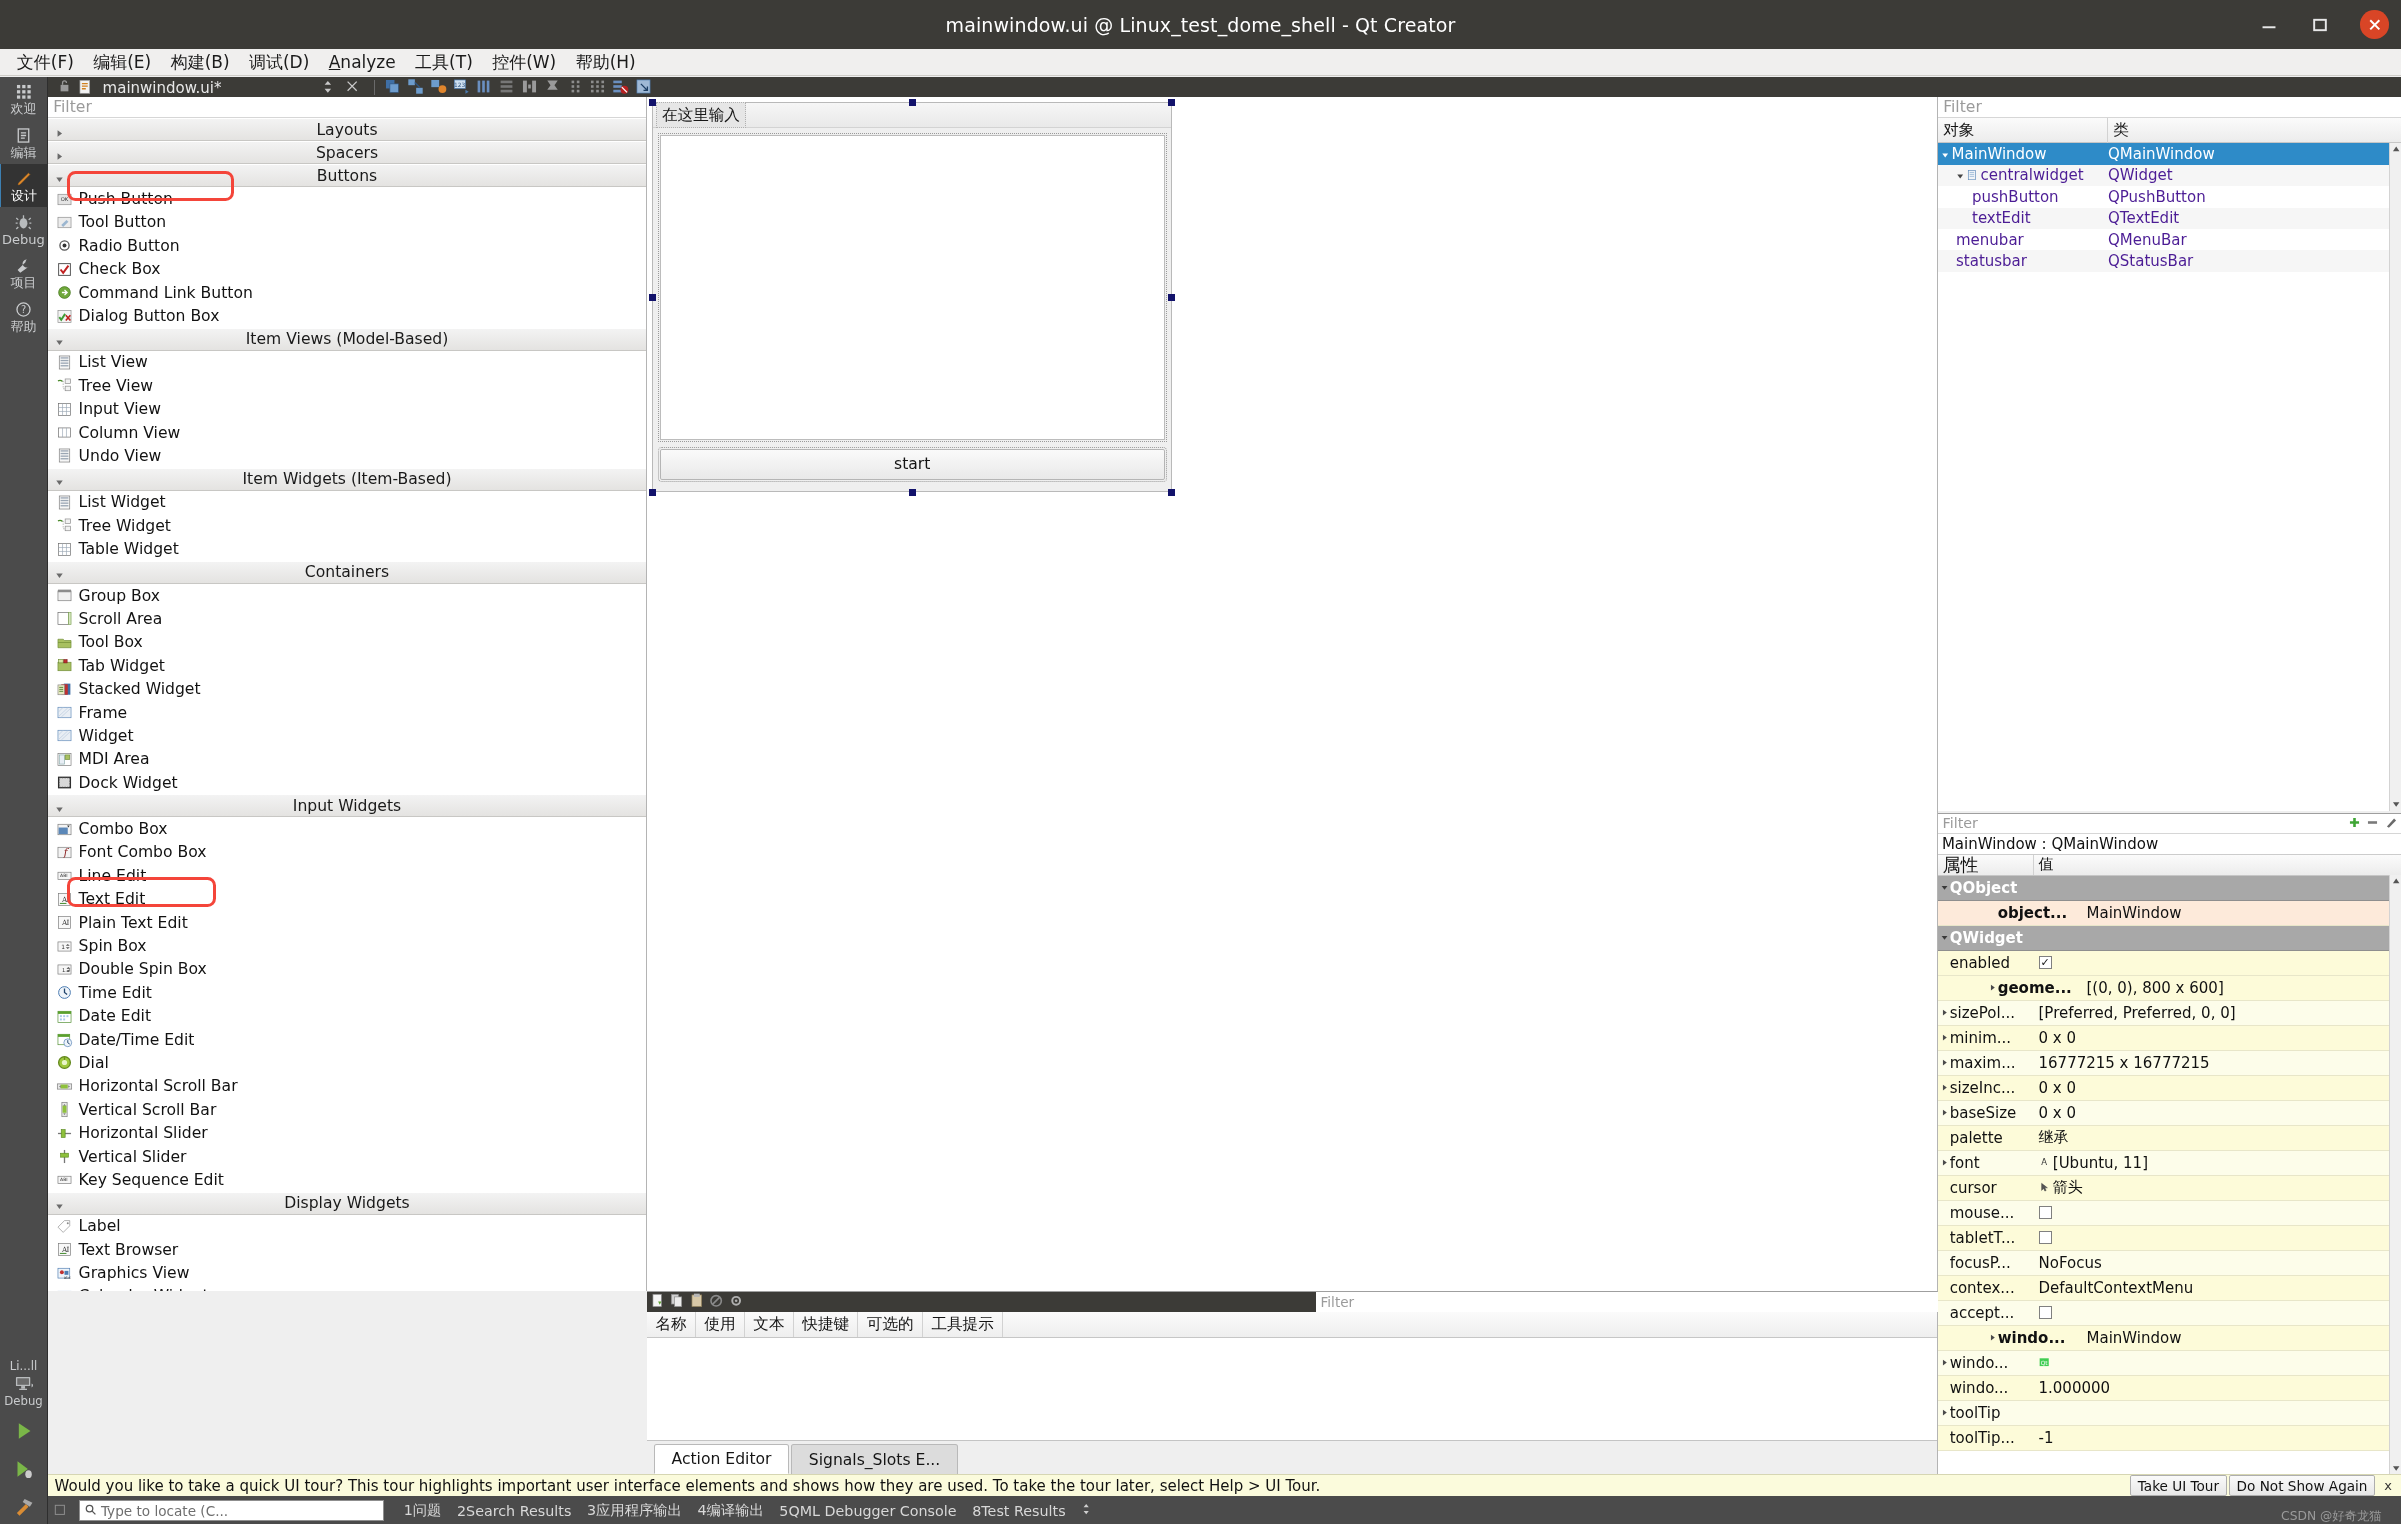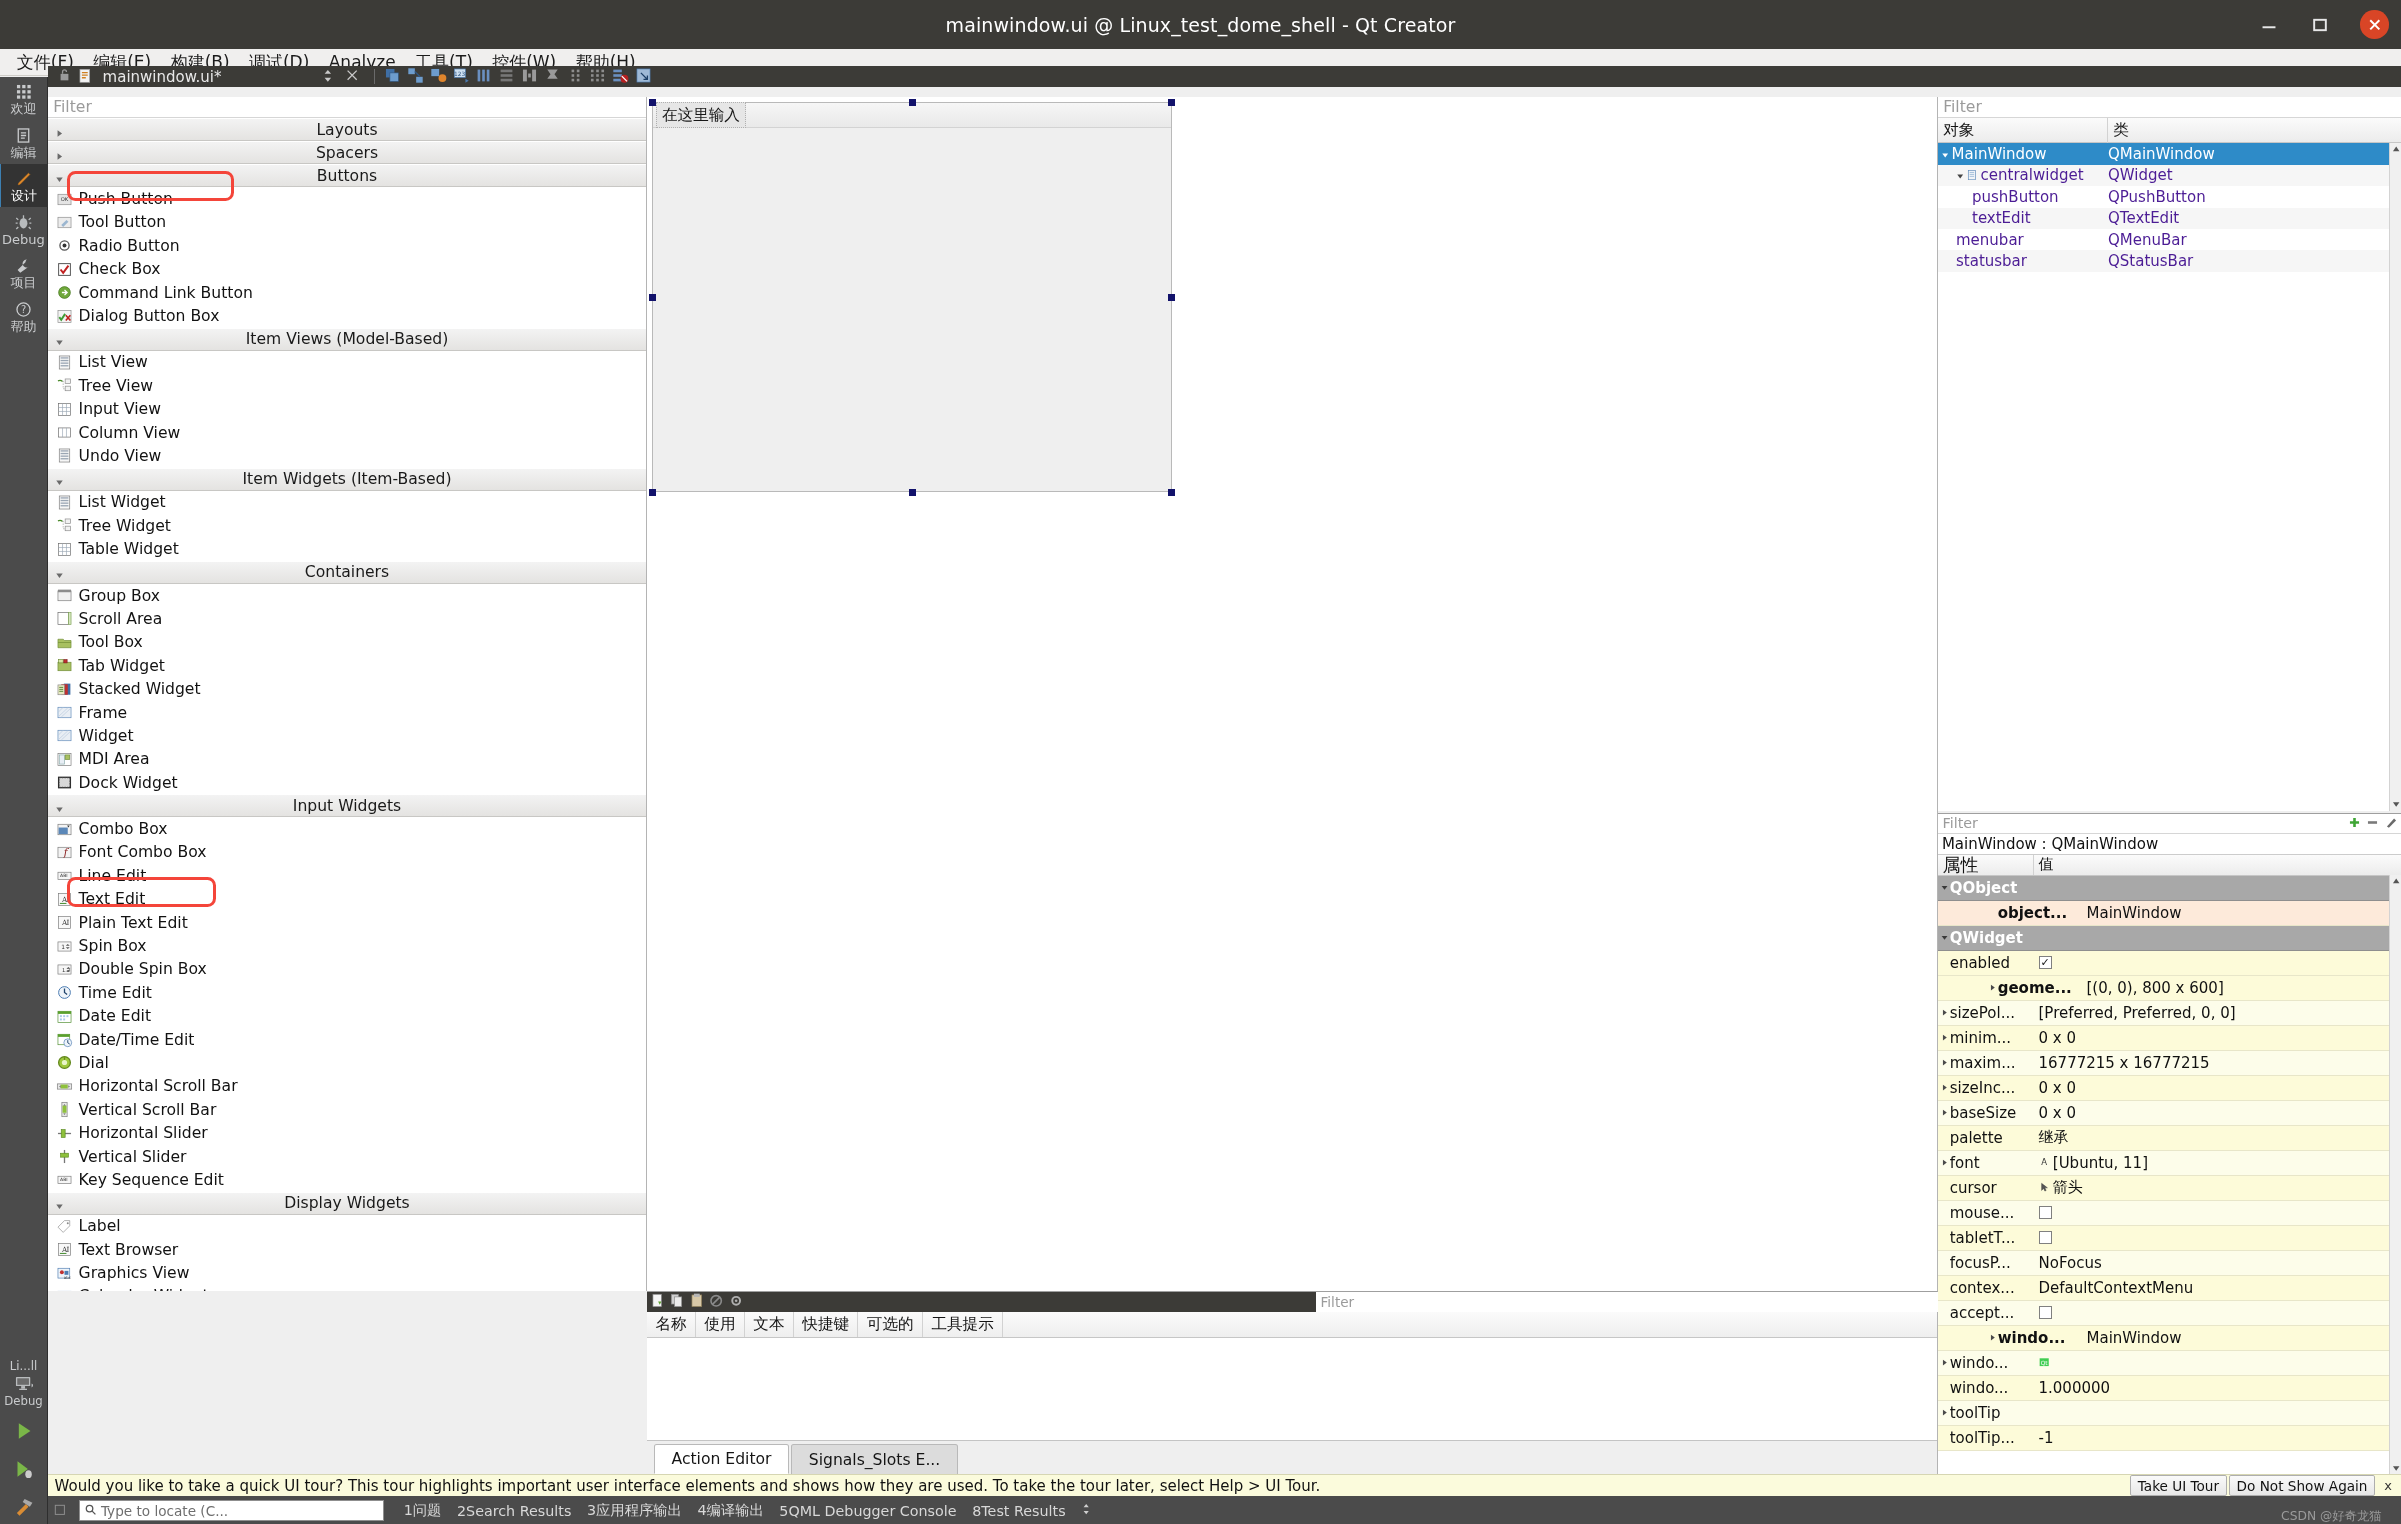--- a/index.html
+++ b/index.html
@@ -58,21 +58,21 @@
   .modebtn .mlabel {
     color: #c9cbcd; font-size: 13px; line-height: 14.3px; white-space: nowrap;
   }
   .modebtn.active .mlabel { color: #ffffff; }
   #modebar .spacer { flex: 1; }
   .modebtn-sm .mlabel { font-size: 11.7px; }
   .runbtn { width: 48px; padding: 7.8px 0; display:flex; align-items:center; justify-content:center; cursor:pointer; }
 
   
   #tabstrip {
-    position: absolute; left: 48px; top: 66px; width: 2353px; height: 21px;
+    position: absolute; left: 48px; top: 77px; width: 2353px; height: 21px;
     background: #3c3b37; display: flex; align-items: center;
   }
   #tabstrip .fname {
     color: #e8e8e8; font-size: 15px; margin-left: 10.4px; white-space: nowrap;
   }
   #tabstrip .lockicon { margin-left: 10.4px; }
   #tabstrip .tbicons { margin-left: 25px; display: flex; align-items: center; gap: 5.8px; }
 
   
   #widgetbox {
@@ -1048,20 +1048,24 @@
 </div>
 
 <div class="hl-box" style="left:67px; top:171px; width:167px; height:30px;"></div>
 <div class="hl-box" style="left:67px; top:877px; width:149px; height:30px;"></div>
 
 <div id="canvas">
   <div id="formframe">
     <div class="fmenubar">
       <span class="mtext">在这里输入</span>
     </div>
+    <div class="fbody">
+      <div id="form-textedit"></div>
+      <div id="form-start">start</div>
+    </div>
   </div>
 
   <div class="selh" style="left:1.9px;  top:1.9px;"></div>
   <div class="selh" style="left:262px;top:1.9px;"></div>
   <div class="selh" style="left:521px;top:1.9px;"></div>
   <div class="selh" style="left:1.9px;  top:197px;"></div>
   <div class="selh" style="left:521px;top:197px;"></div>
   <div class="selh" style="left:1.9px;  top:392px;"></div>
   <div class="selh" style="left:262px;top:392px;"></div>
   <div class="selh" style="left:521px;top:392px;"></div>

